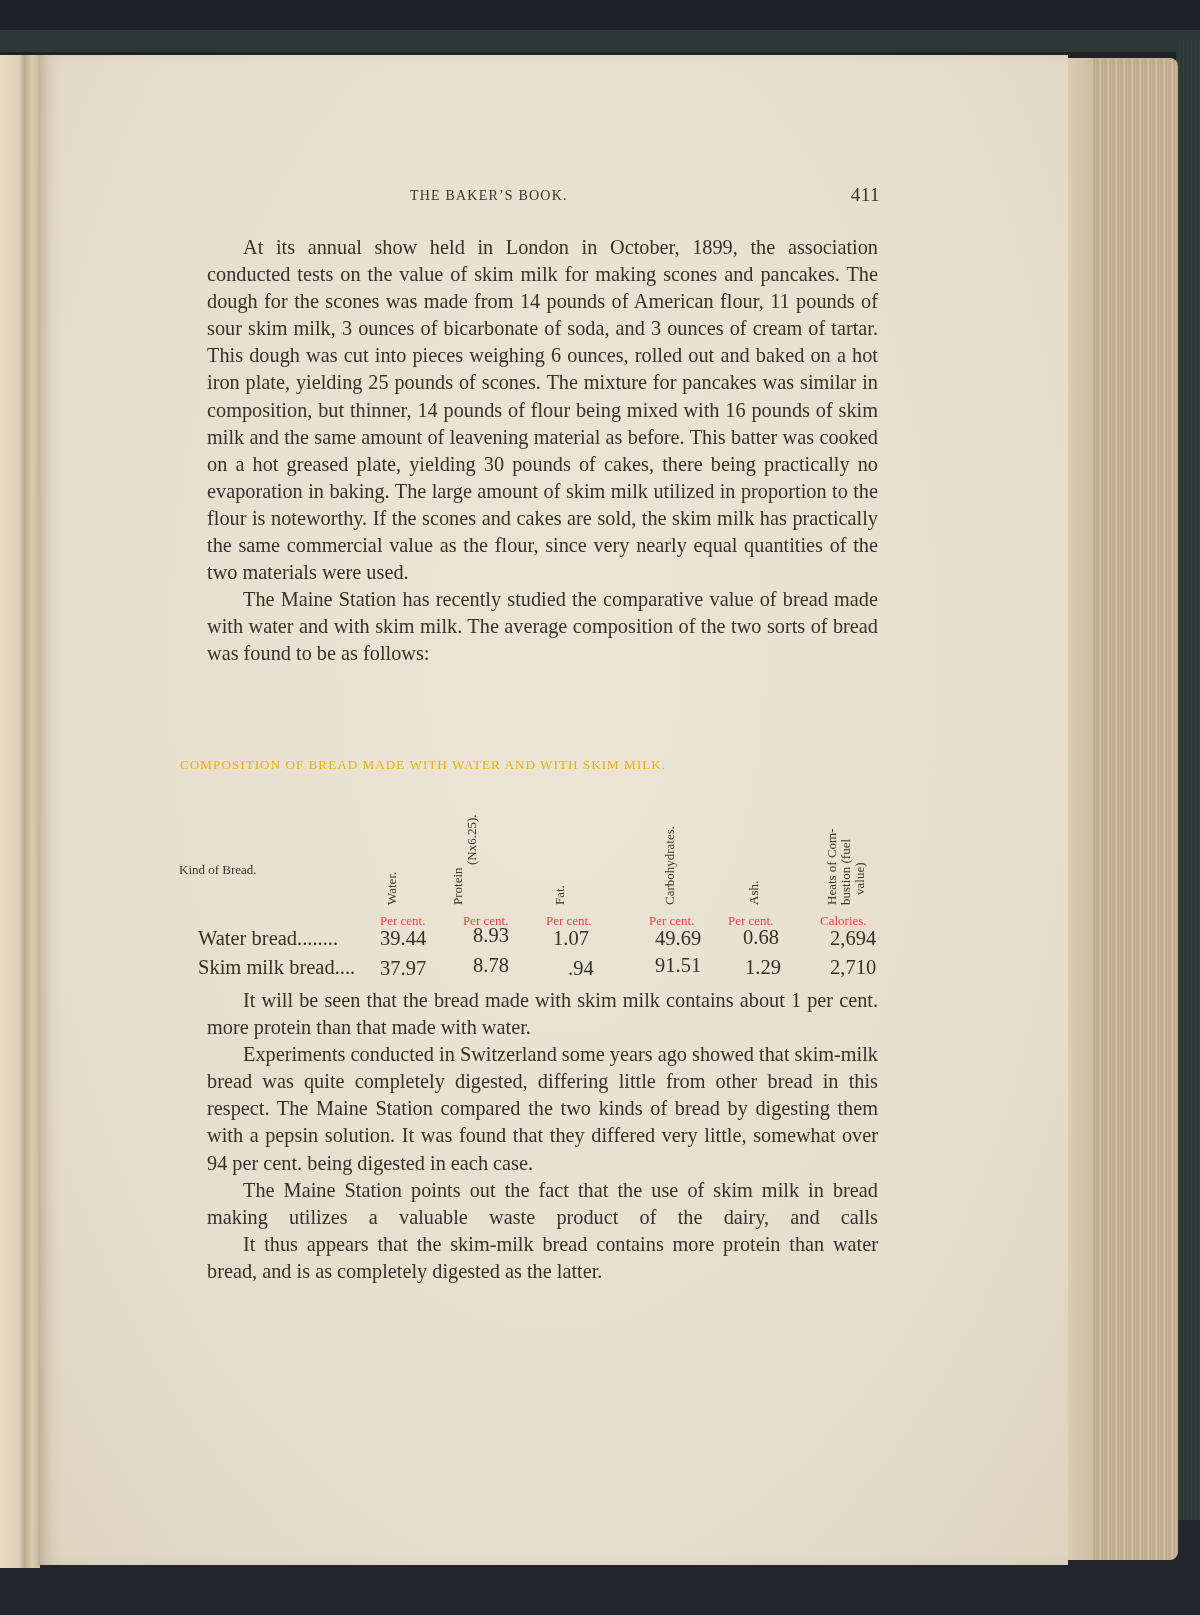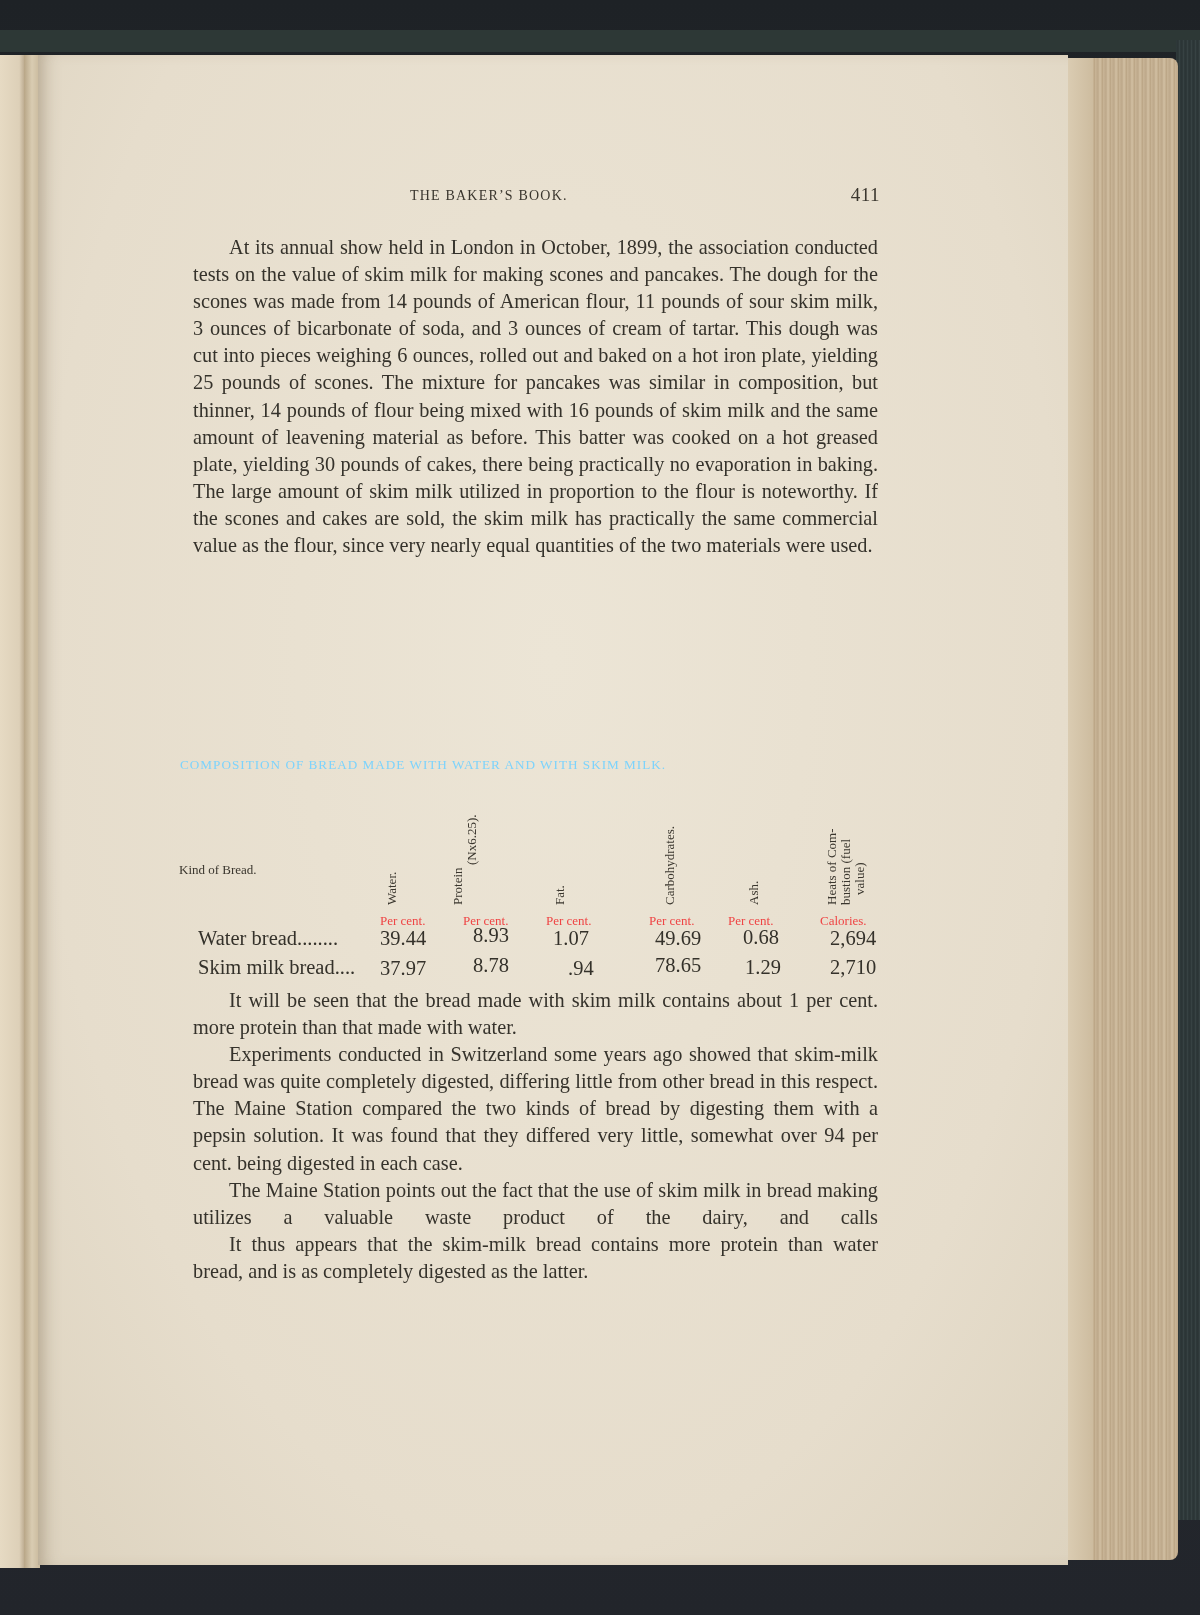--- a/index.html
+++ b/index.html
@@ -52,26 +52,26 @@
     font-size: 15px; letter-spacing: 1px; color: #3a362e;
   }
   .running-head .title { position: absolute; left: 250px; top: 2px; font-variant: small-caps; text-transform: uppercase; font-size: 14px; letter-spacing: 1.2px; }
   .running-head .folio { position: absolute; right: 20px; top: -2px; font-size: 19px; letter-spacing: 0.5px; }
   .body-text {
     position: absolute; left: 193px; width: 685px;
     font-size: 20.3px; line-height: 27.1px; text-align: justify;
     color: #35322b;
   }
   .body-text p { margin: 0; text-indent: 0; }
-  .body-text p.para { text-indent: 36px; }
+  .body-text p.para { text-indent: 36px; margin-left: 14px; }
   .block1 { top: 234px; }
   .block2 { top: 987px; }
   .table-caption {
     position: absolute; top: 757px; left: 180px; width: 700px;
-    font-size: 13.2px; letter-spacing: 1px; color: #7dd3fc; text-transform: uppercase;
+    font-size: 13.2px; letter-spacing: 1px; color: #eab308; text-transform: uppercase;
   }
   .col-head {
     position: absolute; font-size: 13px; color: #3a362e; line-height: 13px; white-space: nowrap;
     transform: rotate(-90deg); transform-origin: left top;
     font-family: "Liberation Serif", serif;
   }
   .kind-head { position: absolute; left: 179px; top: 862px; font-size: 13px; color: #3a362e; }
   .unit { position: absolute; top: 913px; font-size: 13px; color: #ef4444; white-space: nowrap; }
   .row-label { position: absolute; left: 198px; font-size: 20.5px; color: #34312a; white-space: nowrap; }
   .cell { position: absolute; font-size: 20.5px; color: #34312a; white-space: nowrap; text-align: right; }
@@ -89,20 +89,21 @@
 
 <div class="page"></div>
 
 <div class="running-head">
   <span class="title">THE BAKER’S BOOK.</span>
   <span class="folio">411</span>
 </div>
 
 <div class="body-text block1">
   <p class="para">At its annual show held in London in October, 1899, the association conducted tests on the value of skim milk for making scones and pancakes. The dough for the scones was made from 14 pounds of American flour, 11 pounds of sour skim milk, 3 ounces of bicarbonate of soda, and 3 ounces of cream of tartar. This dough was cut into pieces weighing 6 ounces, rolled out and baked on a hot iron plate, yielding 25 pounds of scones. The mixture for pancakes was similar in composition, but thinner, 14 pounds of flour being mixed with 16 pounds of skim milk and the same amount of leavening material as before. This batter was cooked on a hot greased plate, yielding 30 pounds of cakes, there being practically no evaporation in baking. The large amount of skim milk utilized in proportion to the flour is noteworthy. If the scones and cakes are sold, the skim milk has practically the same commercial value as the flour, since very nearly equal quantities of the two materials were used.</p>
+  <p class="para">The Maine Station has recently studied the comparative value of bread made with water and with skim milk. The average composition of the two sorts of bread was found to be as follows:</p>
 </div>
 
 <div class="table-caption">COMPOSITION OF BREAD MADE WITH WATER AND WITH SKIM MILK.</div>
 
 <div>
   <div class="kind-head">Kind of Bread.</div>
 
   <div class="col-head" style="left:385px; top:905px;">
     <span>Water.</span>
   </div>
@@ -146,21 +147,21 @@
     <div class="cell" style="left:655px; top:927px;">49.69</div>
     <div class="cell" style="left:743px; top:926px;">0.68</div>
     <div class="cell" style="left:830px; top:927px;">2,694</div>
   </div>
 
   <div>
     <div class="row-label" style="top:956px;">Skim milk bread....</div>
     <div class="cell" style="left:380px; top:957px;">37.97</div>
     <div class="cell" style="left:473px; top:954px;">8.78</div>
     <div class="cell" style="left:568px; top:957px;">.94</div>
-    <div class="cell" style="left:655px; top:954px;">78.65</div>
+    <div class="cell" style="left:655px; top:954px;">91.51</div>
     <div class="cell" style="left:745px; top:956px;">1.29</div>
     <div class="cell" style="left:830px; top:956px;">2,710</div>
   </div>
 </div>
 
 <div class="body-text block2">
   <p class="para">It will be seen that the bread made with skim milk contains about 1 per cent. more protein than that made with water.</p>
   <p class="para">Experiments conducted in Switzerland some years ago showed that skim-milk bread was quite completely digested, differing little from other bread in this respect. The Maine Station compared the two kinds of bread by digesting them with a pepsin solution. It was found that they differed very little, somewhat over 94 per cent. being digested in each case.</p>
   <p class="para" style="text-align-last: justify;">The Maine Station points out the fact that the use of skim milk in bread making utilizes a valuable waste product of the dairy, and calls</p>
   <p class="para">It thus appears that the skim-milk bread contains more protein than water bread, and is as completely digested as the latter.</p>

